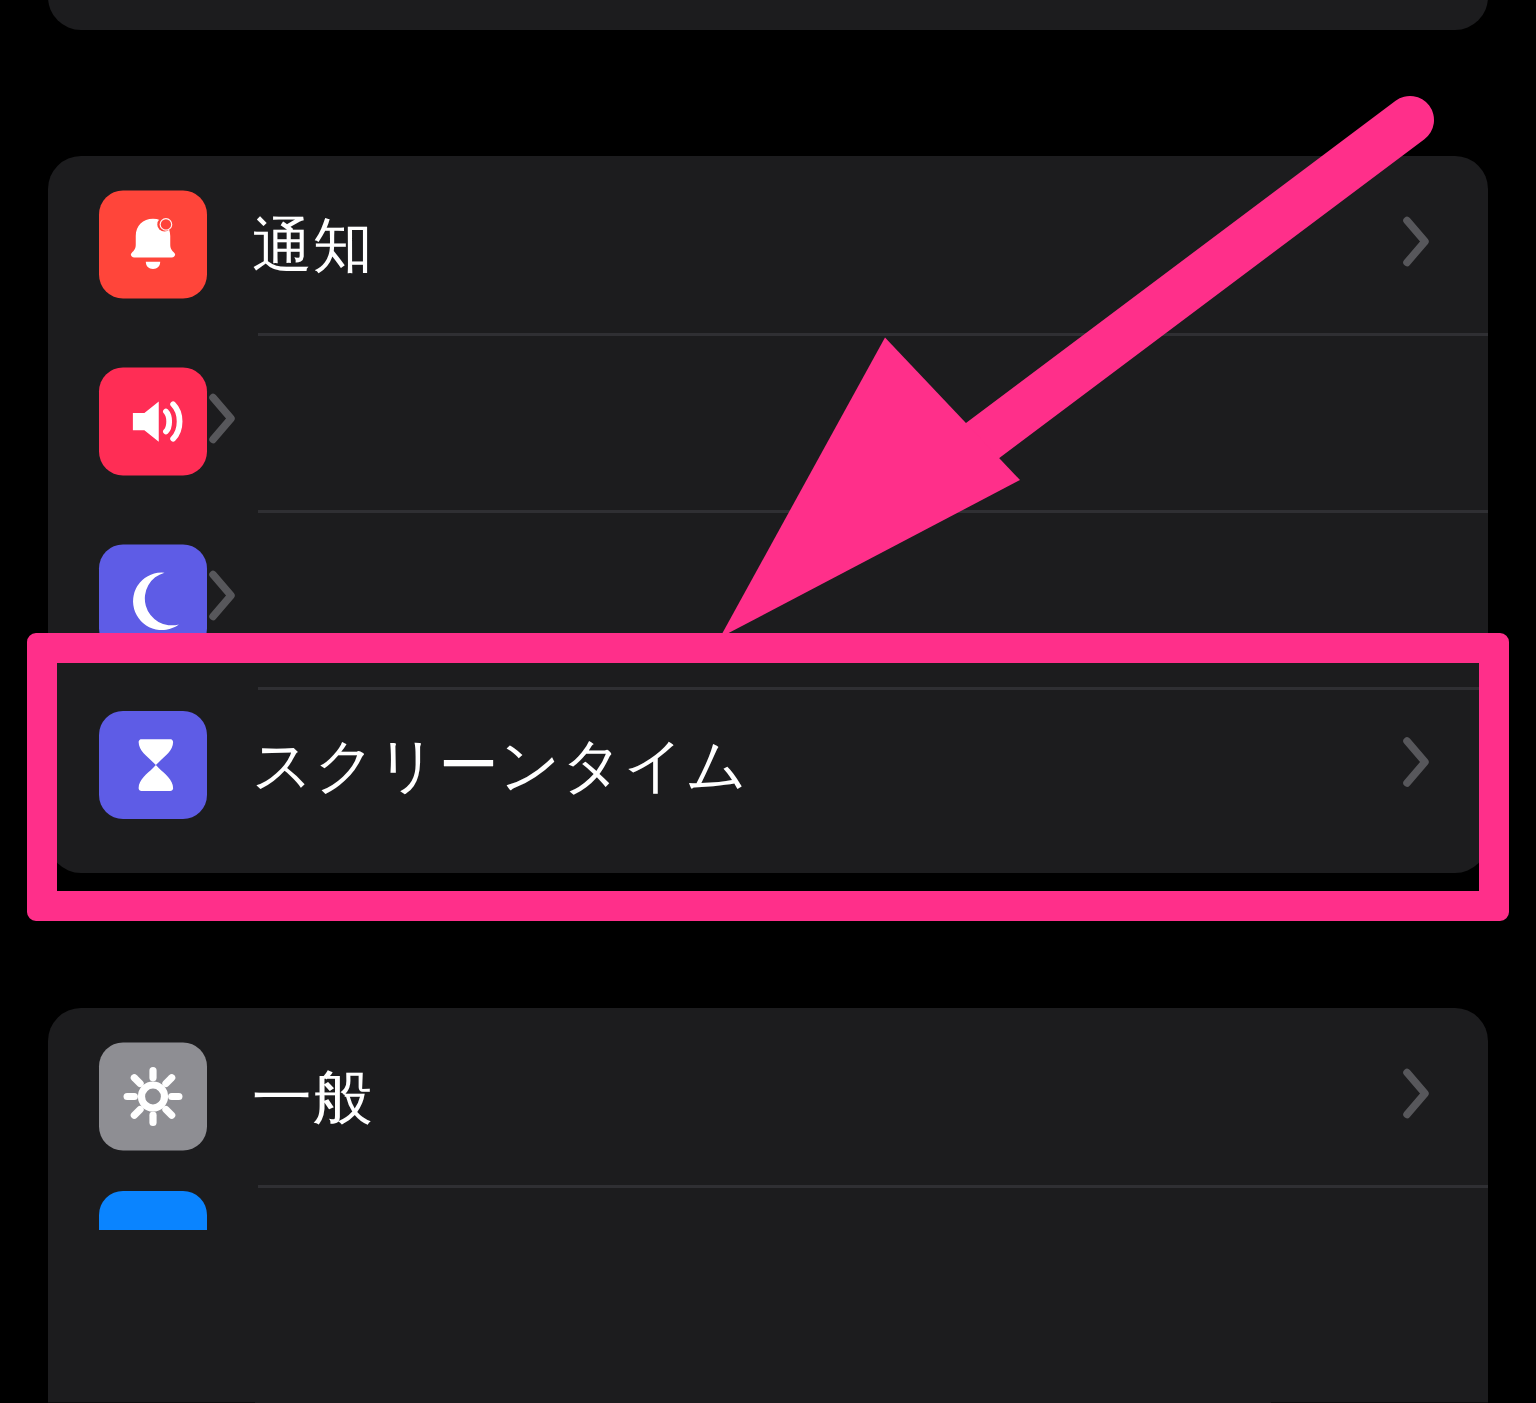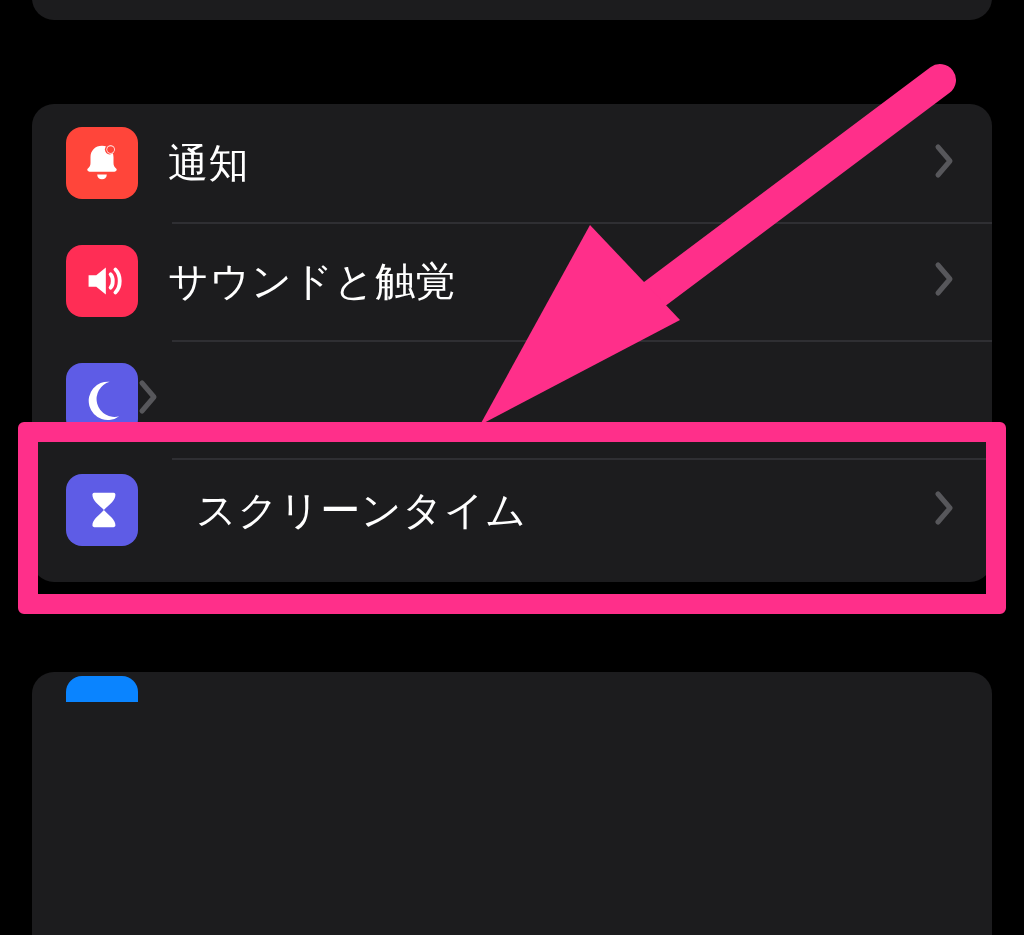--- a/index.html
+++ b/index.html
@@ -138,21 +138,20 @@
   </div>
 
   <div class="row">
     <div class="icon-wrap bg-sound">
       <svg viewBox="0 0 48 48" fill="#ffffff">
         <path d="M10 18v12h8l10 8V10l-10 8z"></path>
         <path d="M33 17c3 3 3 11 0 14" stroke="#ffffff" stroke-width="4" fill="none" stroke-linecap="round"></path>
         <path d="M38 12c6 6 6 18 0 24" stroke="#ffffff" stroke-width="4" fill="none" stroke-linecap="round"></path>
       </svg>
     </div>
-    <div class="label">サウンドと触覚</div>
     <div class="chev">
       <svg width="22" height="36" viewBox="0 0 22 36">
           <path d="M4 4l12 14L4 32" stroke="#57575b" stroke-width="5" fill="none" stroke-linecap="round" stroke-linejoin="round"></path>
         </svg>
     </div>
   </div>
 
   <div class="row">
     <div class="icon-wrap bg-focus">
       <svg viewBox="0 0 48 48" fill="#ffffff">
@@ -160,39 +159,64 @@
         <path d="M32 6a20 20 0 1 0 10 36 16 16 0 0 1-10-36z"></path>
       </svg>
     </div>
     <div class="chev">
       <svg width="22" height="36" viewBox="0 0 22 36">
           <path d="M4 4l12 14L4 32" stroke="#57575b" stroke-width="5" fill="none" stroke-linecap="round" stroke-linejoin="round"></path>
         </svg>
     </div>
   </div>
 
-  <div class="row" style="height:104px;gap:28px;">
+  <div class="row" style="height:104px;">
     <div class="icon-wrap bg-screen">
       <svg viewBox="0 0 48 48" fill="#ffffff">
         <path d="M12 6h24c2 0 2 2 2 2 0 6-6 10-10 14l-2 2-2-2c-4-4-10-8-10-14 0 0 0-2 2-2z
                  M12 42h24c2 0 2-2 2-2 0-6-6-10-10-14l-2-2-2 2c-4 4-10 8-10 14 0 0 0 2 2 2z"></path>
       </svg>
     </div>
     <div class="label">スクリーンタイム</div>
     <div class="chev">
       <svg width="22" height="36" viewBox="0 0 22 36">
           <path d="M4 4l12 14L4 32" stroke="#57575b" stroke-width="5" fill="none" stroke-linecap="round" stroke-linejoin="round"></path>
         </svg>
     </div>
   </div>
 
 </div>
 
 <div class="group group-bottom">
 
+  <div class="row">
+    <div class="icon-wrap bg-gray">
+      <svg viewBox="0 0 48 48" fill="#ffffff">
+        <g transform="translate(24 24)">
+          <circle r="8" fill="none" stroke="#ffffff" stroke-width="5"></circle>
+          <g stroke="#ffffff" stroke-width="5" stroke-linecap="round">
+            <line x1="0" y1="-18" x2="0" y2="-13"></line>
+            <line x1="0" y1="18" x2="0" y2="13"></line>
+            <line x1="-18" y1="0" x2="-13" y2="0"></line>
+            <line x1="18" y1="0" x2="13" y2="0"></line>
+            <line x1="-13" y1="-13" x2="-9" y2="-9"></line>
+            <line x1="13" y1="-13" x2="9" y2="-9"></line>
+            <line x1="-13" y1="13" x2="-9" y2="9"></line>
+            <line x1="13" y1="13" x2="9" y2="9"></line>
+          </g>
+        </g>
+      </svg>
+    </div>
+    <div class="label">一般</div>
+    <div class="chev">
+      <svg width="22" height="36" viewBox="0 0 22 36">
+          <path d="M4 4l12 14L4 32" stroke="#57575b" stroke-width="5" fill="none" stroke-linecap="round" stroke-linejoin="round"></path>
+        </svg>
+    </div>
+  </div>
 
 
   <div class="row" style="height:30px;">
     <div class="icon-wrap" style="background:#0a84ff;height:26px;align-self:flex-end;border-radius:16px 16px 0 0;"></div>
   </div>
 </div>
 
 <div class="highlight-rect"></div>
 
 <svg class="arrow-overlay" width="1024" height="935">

